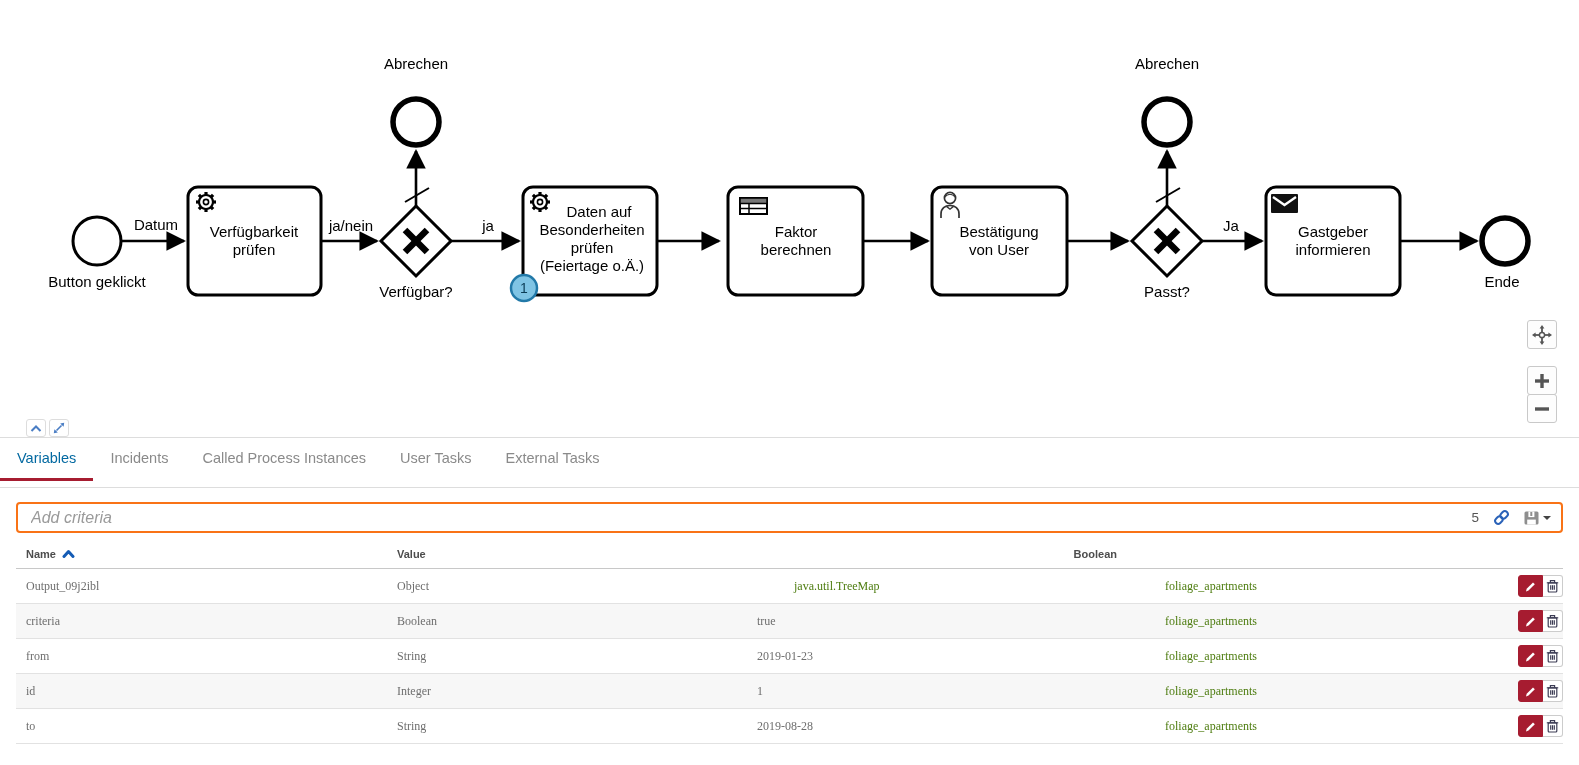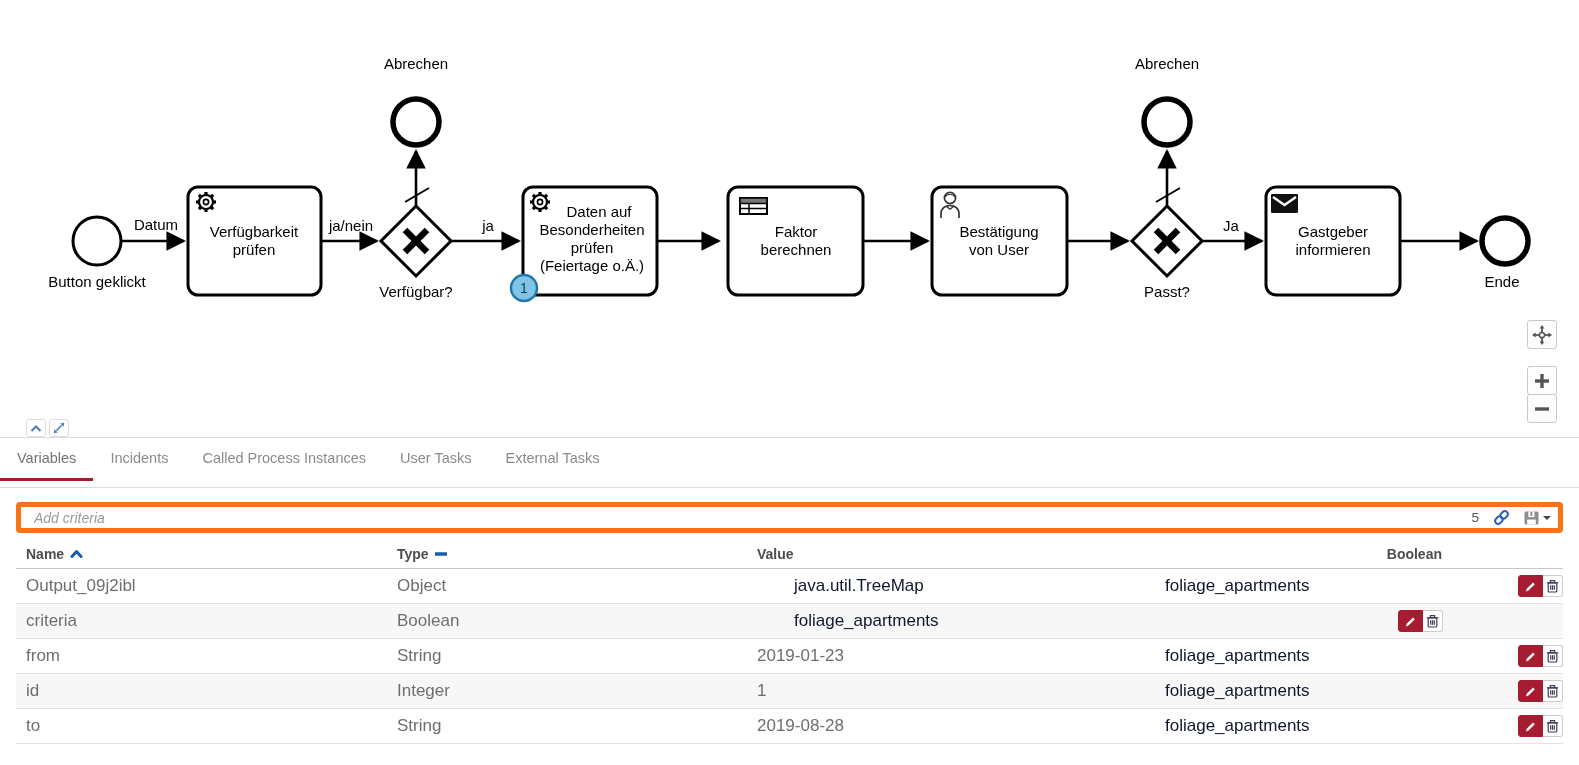--- a/index.html
+++ b/index.html
@@ -18,43 +18,43 @@
   .mini-btn {
     position:absolute; width:20px; height:18px; background:#fff;
     border:1px solid #ddd; border-radius:3px; display:flex;
     align-items:center; justify-content:center; cursor:pointer;
   }
 
   
   .bottom-panel { position:absolute; left:0; top:437px; width:1579px; height:328px; background:#fff; border-top:1px solid #ddd; }
   .tabs-row { display:flex; align-items:stretch; height:50px; border-bottom:1px solid #ddd; }
   .tab { display:flex; align-items:center; padding:0 17px; font-size:14.5px; color:#8a8a8a; cursor:pointer; border-bottom:3px solid transparent; margin-bottom:6px; }
-  .tab.active { color:#737373; border-bottom-color:#a61c30; }
+  .tab.active { color:#0369a1; border-bottom-color:#a61c30; }
 
   .criteria-wrap { margin:14px 16px 0 16px; position:relative; }
   .criteria-box {
-    width:100%; height:31px; border:5px solid #f97316; border-radius:4px;
-    padding:0 120px 0 13px; font-size:14px; font-style:italic; color:#555;
+    width:100%; height:31px; border:2px solid #f97316; border-radius:4px;
+    padding:0 120px 0 13px; font-size:16px; font-style:italic; color:#555;
     font-family:"Liberation Sans","DejaVu Sans",sans-serif; outline:none;
   }
   .criteria-box::placeholder { color:#9a9a9a; font-style:italic; }
   .criteria-tools { position:absolute; right:12px; top:0; height:31px; display:flex; align-items:center; gap:14px; }
   .criteria-count { font-size:13.5px; color:#555; font-style:normal; }
   .icon-btn { display:flex; align-items:center; cursor:pointer; background:none; border:none; }
   .caret-down { width:0; height:0; border-left:4px solid transparent; border-right:4px solid transparent; border-top:4px solid #444; margin-left:4px; }
 
   .var-table { margin:6px 16px 0 16px; }
   .tr { display:grid; grid-template-columns:371px 360px 371px 1fr 120px; align-items:center; }
   .th-row { height:30px; border-bottom:1px solid #c8c8c8; }
-  .th { font-size:14px; font-weight:bold; color:#4d4d4d; padding-left:10px; display:flex; align-items:center; gap:6px; }
+  .th { font-size:11px; font-weight:bold; color:#4d4d4d; padding-left:10px; display:flex; align-items:center; gap:6px; }
   .th.actions { justify-content:flex-end; padding-right:1px; }
-  .td { font-size:17px; color:#6e6e6e; padding-left:10px; white-space:nowrap; overflow:hidden; }
+  .td { font-size:12px; color:#6e6e6e; padding-left:10px; white-space:nowrap; overflow:hidden;font-family:Liberation Serif, serif; }
   .data-row { height:35px; border-bottom:1px solid #e2e2e2; }
   .data-row:nth-child(odd) { background:#f7f7f7; }
-  a.link { color:#0f172a; text-decoration:none; cursor:pointer;padding-left:37px; }
+  a.link { color:#4d7c0f; text-decoration:none; cursor:pointer;padding-left:37px; }
   .td.actions { display:flex; justify-content:flex-end; padding-right:0; }
   .btn-group { display:flex; }
   .btn-edit { width:25px; height:22px; background:#a61c30; border:1px solid #a61c30; border-radius:3px 0 0 3px; display:flex; align-items:center; justify-content:center; cursor:pointer; }
   .btn-del { width:20px; height:22px; background:#fff; border:1px solid #ccc; border-left:none; border-radius:0 3px 3px 0; display:flex; align-items:center; justify-content:center; cursor:pointer; }
 </style>
 </head>
 <body>
 
 <div class="stage">
 
@@ -258,26 +258,20 @@
 
     <div class="var-table">
       <div class="tr th-row">
         <div class="th">
           <span>Name</span>
           <svg width="13" height="9">
             <polyline points="2,7.5 6.5,2.5 11,7.5" fill="none" stroke="#155cb5" stroke-width="3" stroke-linecap="round" stroke-linejoin="round"></polyline>
           </svg>
         </div>
         <div class="th">
-          <span>Type</span>
-          <svg width="12" height="8">
-            <line x1="1" y1="4" x2="11" y2="4" stroke="#155cb5" stroke-width="3.4" stroke-linecap="round"></line>
-          </svg>
-        </div>
-        <div class="th">
           <span>Value</span>
         </div>
         <div class="th actions">
           <span>Boolean</span>
         </div>
       </div>
 
       <div class="tr data-row">
         <div class="td">Output_09j2ibl</div>
         <div class="td">Object</div>
@@ -302,20 +296,21 @@
                   </g>
                 </svg>
               </button>
         </div>
           </div>
       </div>
 
       <div class="tr data-row">
         <div class="td">criteria</div>
         <div class="td">Boolean</div>
+        <div class="td">true</div>
         <div class="td"><a class="link">foliage_apartments</a></div>
         <div class="td actions">
             <div class="btn-group">
           <button class="btn-edit">
                 <svg width="13" height="13">
                   <path d="M2,11.4 L2.7,8.7 L9,2.4 L10.8,4.2 L4.5,10.5 Z" fill="#fff"></path>
                 </svg>
               </button>
           <button class="btn-del">
                 <svg width="13" height="14">

